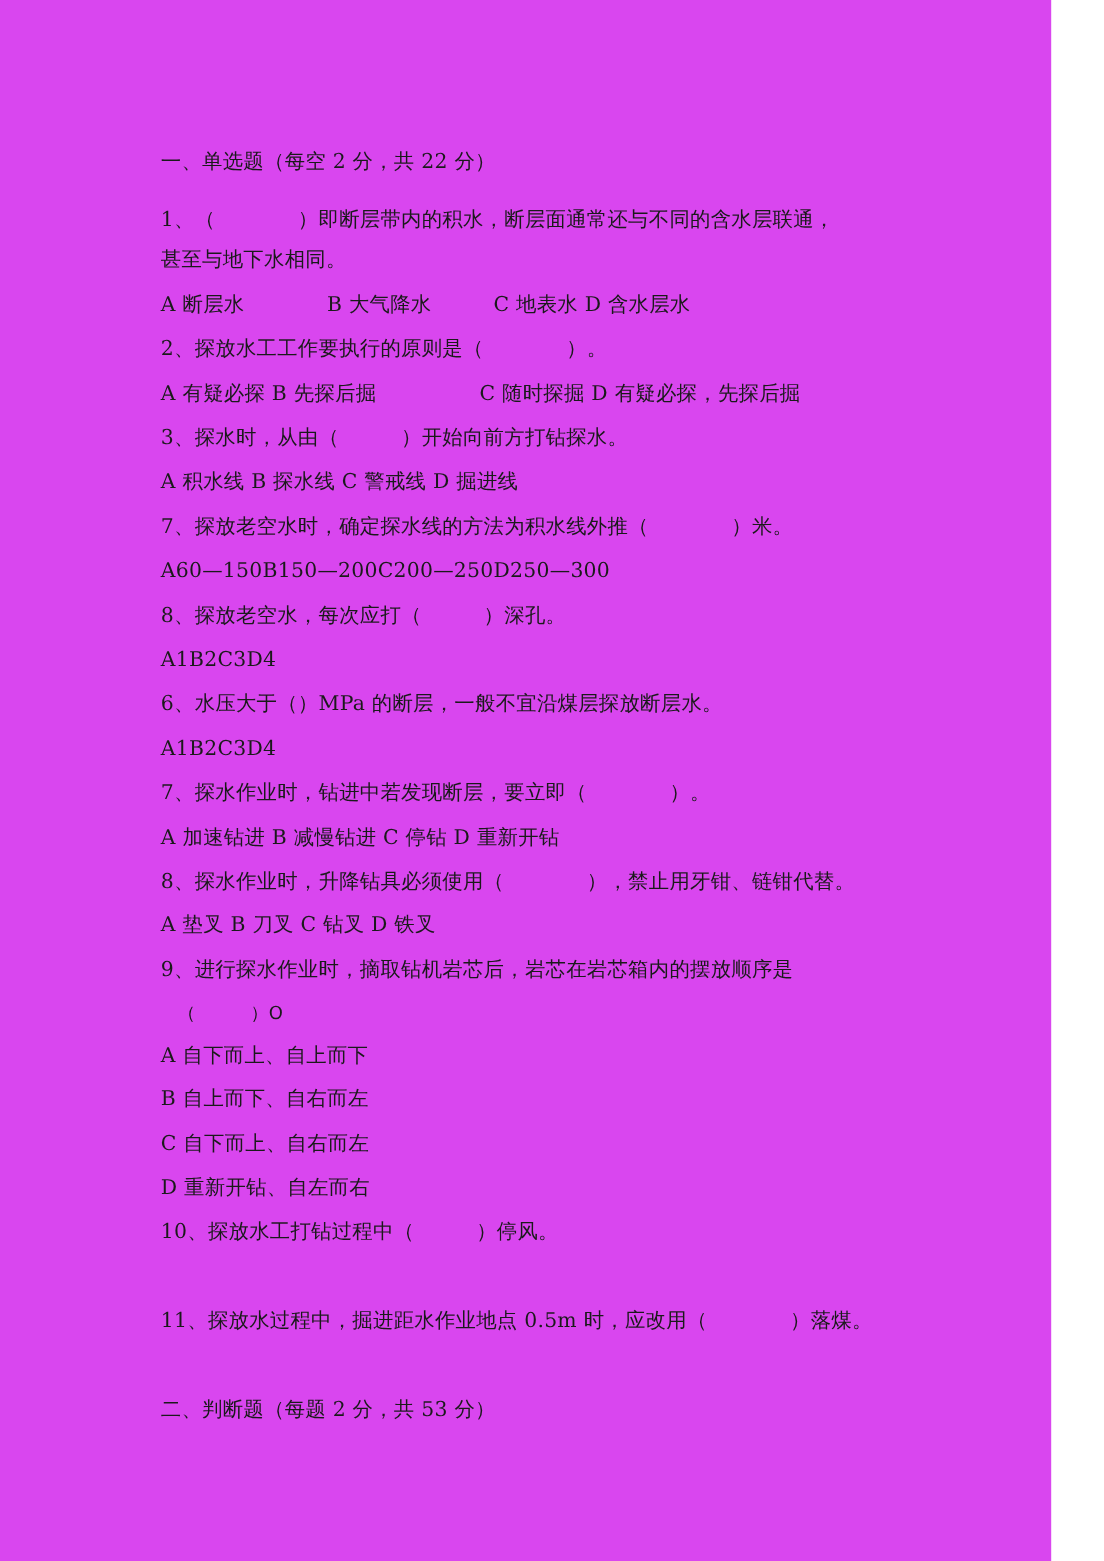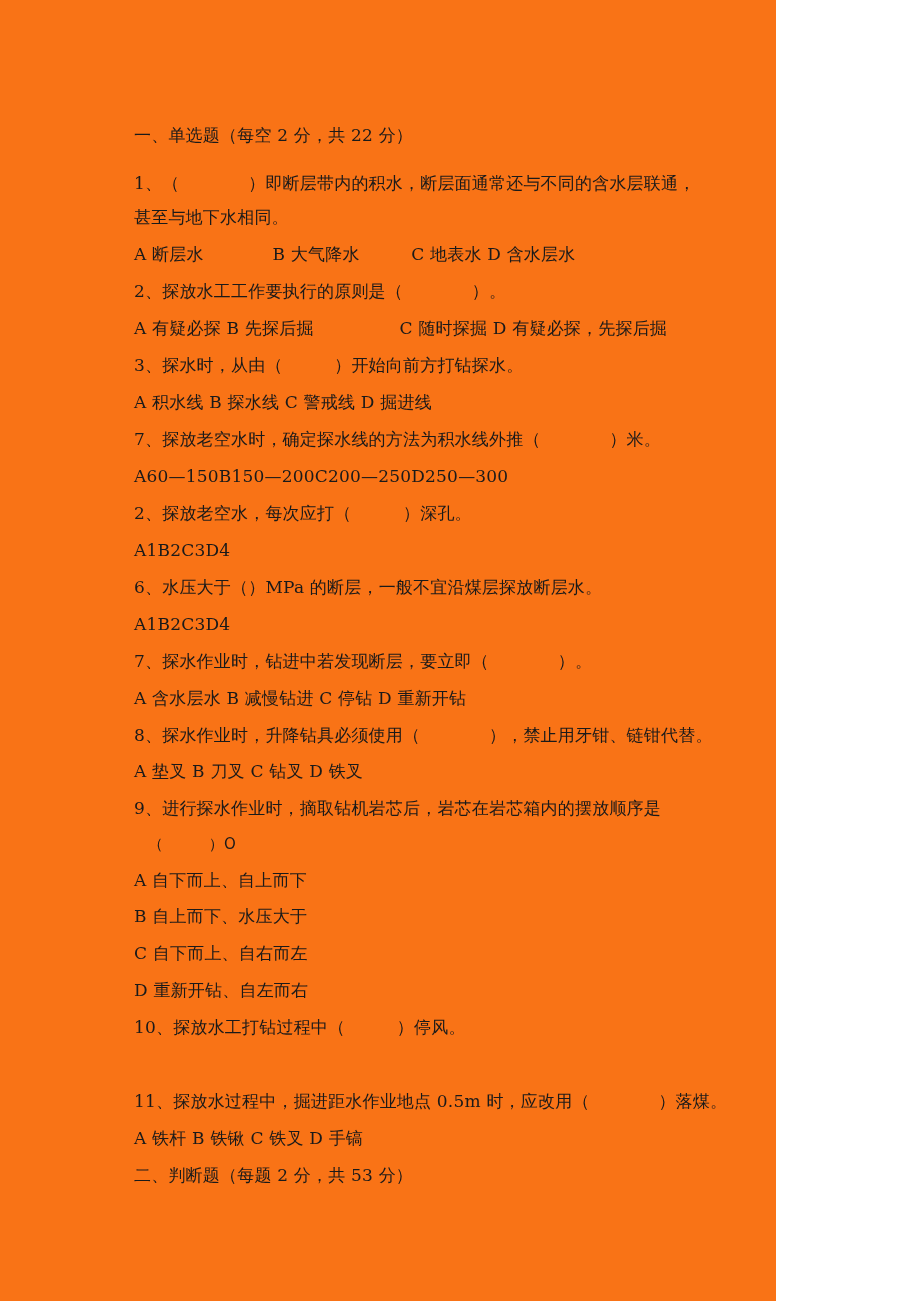--- a/index.html
+++ b/index.html
@@ -1,18 +1,18 @@
 <!DOCTYPE html>
 <html><head>
   <meta charset="utf-8">
   <style>
     html, body { margin: 0; padding: 0; background: #ffffff; }
     body { width: 920px; height: 1301px; position: relative; overflow: hidden;
            font-family: "DejaVu Serif", "Liberation Serif", serif; color: #1a1a1a; }
-    .page { position: absolute; left: 0; top: 0; width: 776px; height: 1301px; background: #f97316; }
+    .page { position: absolute; left: 0; top: 0; width: 876px; height: 1301px; background: #d946ef; }
     .line { position: absolute; left: 134px; font-size: 17px; line-height: 22px; white-space: pre; letter-spacing: 0.2px; }
     .line.indent { left: 148px; font-size: 15px; }
     .sans { font-family: "DejaVu Sans", "Liberation Sans", sans-serif; }
   </style>
 </head>
 <body>
 
 <div class="page">
 
   <div class="line" style="top:124px">一、单选题（每空 2 分，共 22 分）</div>
@@ -23,39 +23,38 @@
 
   <div class="line" style="top:280px">2、探放水工工作要执行的原则是（　　　　）。</div>
   <div class="line" style="top:317px">A 有疑必探 B 先探后掘　　　　　C 随时探掘 D 有疑必探，先探后掘</div>
 
   <div class="line" style="top:354px">3、探水时，从由（　　　）开始向前方打钻探水。</div>
   <div class="line" style="top:391px">A 积水线 B 探水线 C 警戒线 D 掘进线</div>
 
   <div class="line" style="top:428px">7、探放老空水时，确定探水线的方法为积水线外推（　　　　）米。</div>
   <div class="line" style="top:465px">A60—150B150—200C200—250D250—300</div>
 
-  <div class="line" style="top:502px">2、探放老空水，每次应打（　　　）深孔。</div>
+  <div class="line" style="top:502px">8、探放老空水，每次应打（　　　）深孔。</div>
   <div class="line" style="top:539px">A1B2C3D4</div>
 
   <div class="line" style="top:576px">6、水压大于（）MPa 的断层，一般不宜沿煤层探放断层水。</div>
   <div class="line" style="top:613px">A1B2C3D4</div>
 
   <div class="line" style="top:650px">7、探水作业时，钻进中若发现断层，要立即（　　　　）。</div>
-  <div class="line" style="top:687px">A 含水层水 B 减慢钻进 C 停钻 D 重新开钻</div>
+  <div class="line" style="top:687px">A 加速钻进 B 减慢钻进 C 停钻 D 重新开钻</div>
 
   <div class="line" style="top:724px">8、探水作业时，升降钻具必须使用（　　　　），禁止用牙钳、链钳代替。</div>
   <div class="line" style="top:760px">A 垫叉 B 刀叉 C 钻叉 D 铁叉</div>
 
   <div class="line" style="top:797px">9、进行探水作业时，摘取钻机岩芯后，岩芯在岩芯箱内的摆放顺序是</div>
   <div class="line indent" style="top:833px"><span>（　　　）</span><span class="sans">O</span></div>
   <div class="line" style="top:869px">A 自下而上、自上而下</div>
-  <div class="line" style="top:905px">B 自上而下、水压大于</div>
+  <div class="line" style="top:905px">B 自上而下、自右而左</div>
   <div class="line" style="top:942px">C 自下而上、自右而左</div>
   <div class="line" style="top:979px">D 重新开钻、自左而右</div>
 
   <div class="line" style="top:1016px">10、探放水工打钻过程中（　　　）停风。</div>
 
   <div class="line" style="top:1090px">11、探放水过程中，掘进距水作业地点 0.5m 时，应改用（　　　　）落煤。</div>
-  <div class="line" style="top:1127px">A 铁杆 B 铁锹 C 铁叉 D 手镐</div>
 
   <div class="line" style="top:1164px">二、判断题（每题 2 分，共 53 分）</div>
 
 </div>
 
 </body></html>

